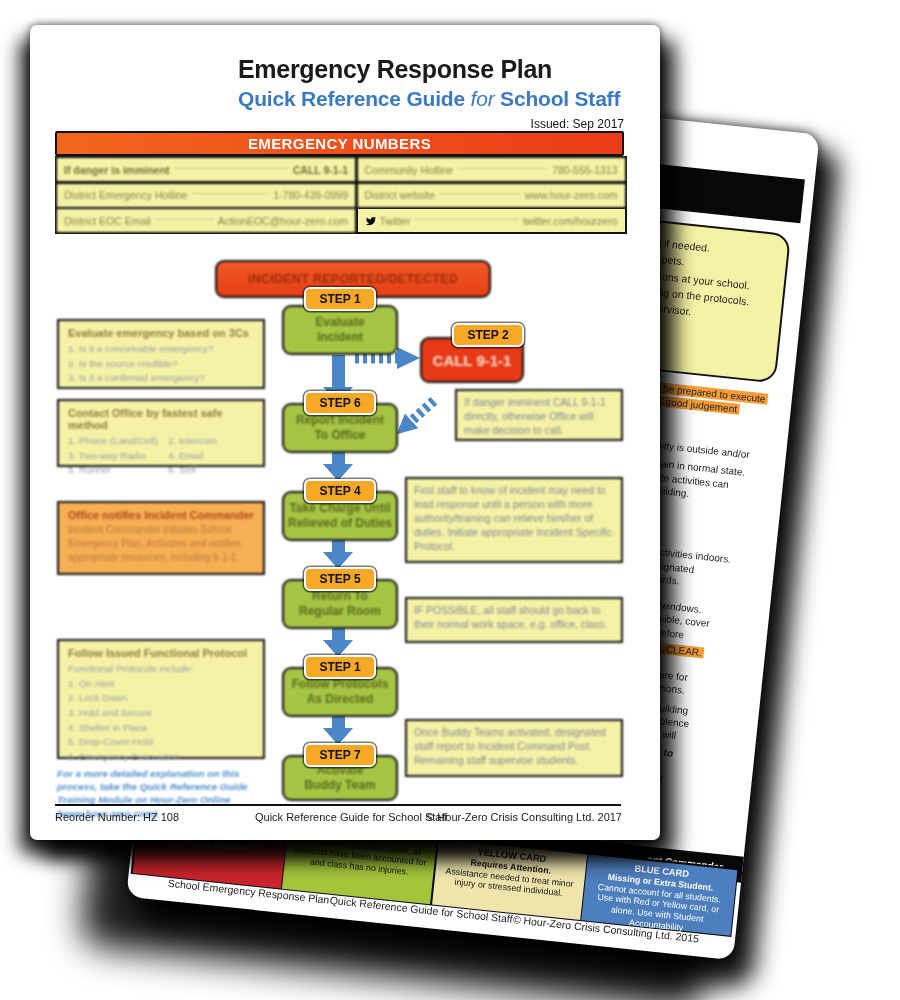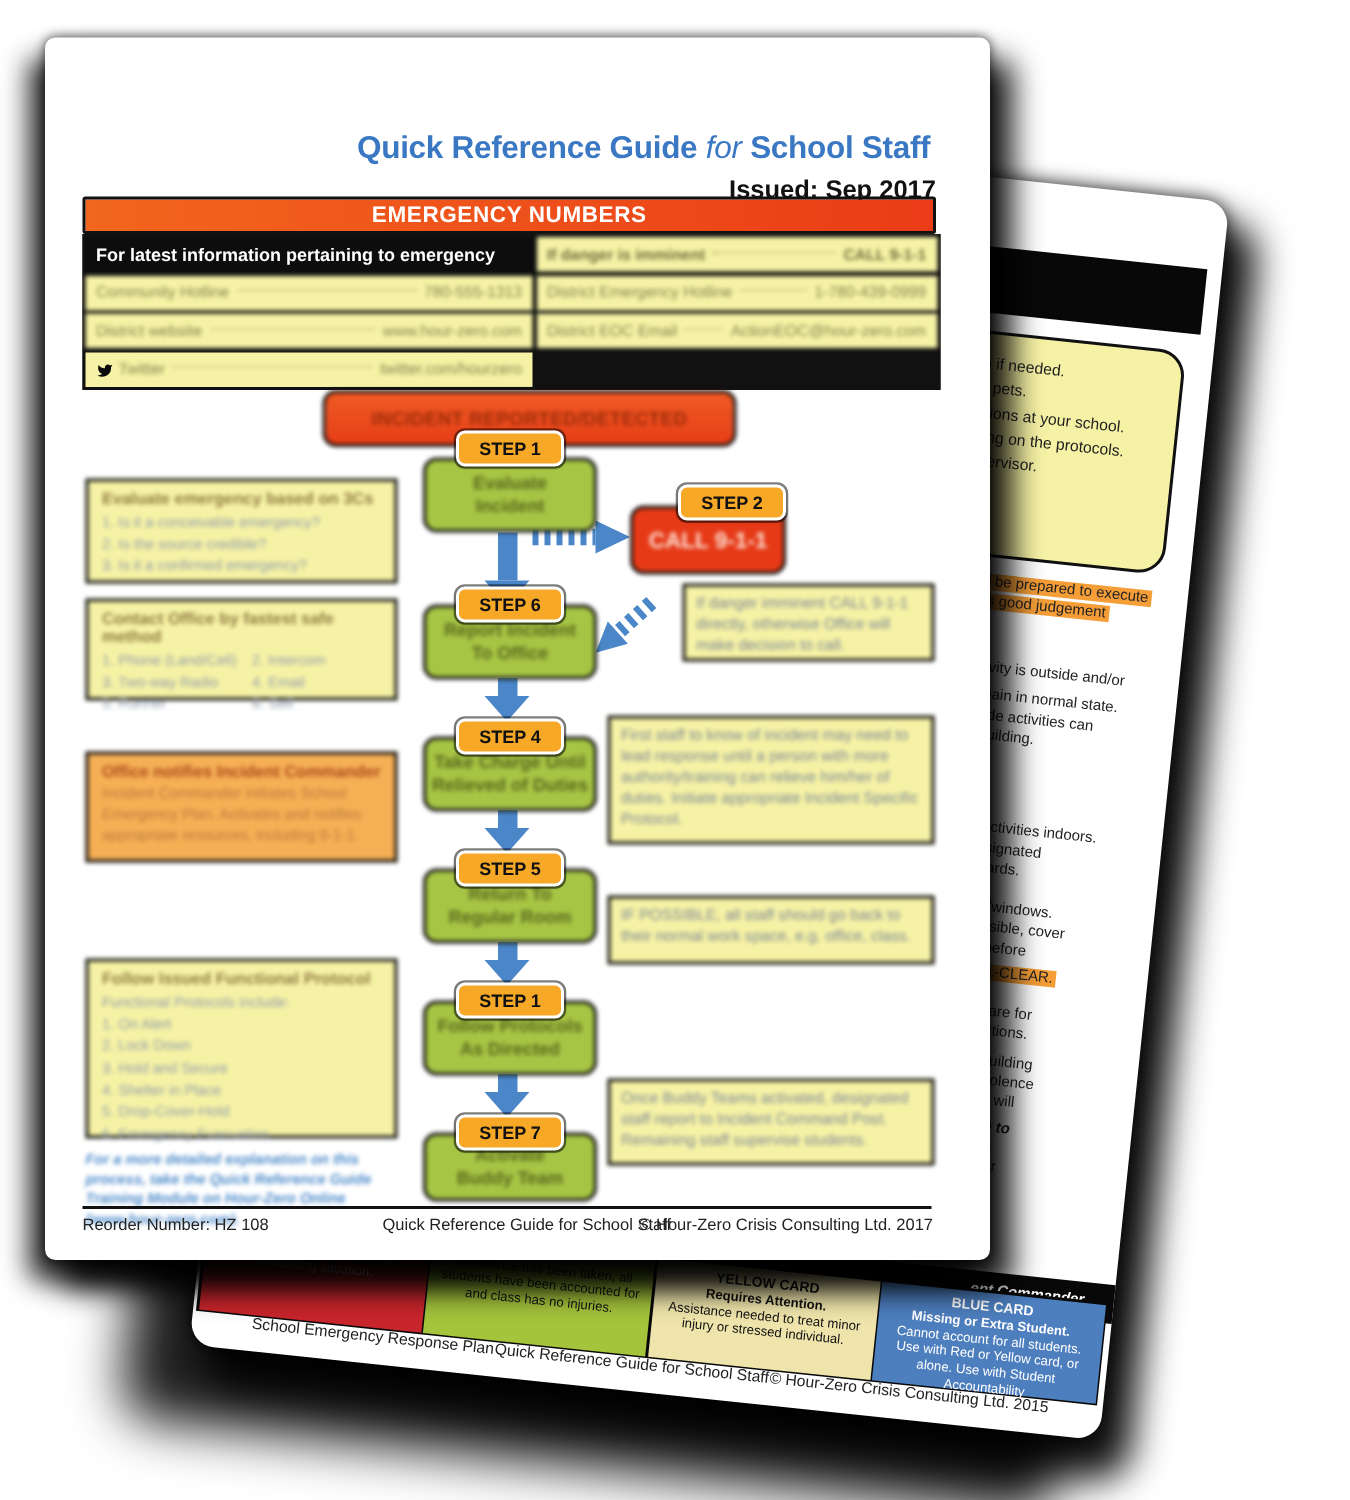--- a/index.html
+++ b/index.html
@@ -9,21 +9,21 @@
   .p2{left:213px;top:71px;width:610px;height:830px;border-radius:16px;z-index:1;
       transform:rotate(6deg);transform-origin:top left;
       box-shadow:16px 20px 24px 6px rgba(0,0,0,.93),-34px 46px 34px 8px rgba(0,0,0,.88),0 0 12px rgba(0,0,0,.8);}
   .p1{left:30px;top:25px;width:630px;height:815px;border-radius:7px;z-index:2;
       box-shadow:13px 17px 20px 2px rgba(0,0,0,.9),-11px 14px 18px rgba(0,0,0,.8),0 0 8px rgba(0,0,0,.7);}
   .bl{filter:blur(1.3px);}
   
   .h-title{font-size:25px;font-weight:800;color:#1a1a1a;letter-spacing:-.3px;}
   .h-sub{font-size:21px;font-weight:800;color:#3b78c3;letter-spacing:-.2px;}
   .h-sub .for{font-weight:400;font-style:italic;}
-  .h-issued{font-size:17px;font-weight:700;color:#111;}
+  .h-issued{font-size:12px;font-weight:400;color:#111;}
   .logo-hour{font-size:33px;font-weight:800;color:#a9241f;letter-spacing:-1px;line-height:.8;}
   .logo-zer{font-size:33px;font-weight:800;color:#111;letter-spacing:-1px;line-height:.8;}
   .logo-tag{font-size:6.8px;font-weight:700;color:#111;letter-spacing:.6px;}
   
   .ebar{background:linear-gradient(90deg,#f2661e,#ea3c17);border:2.5px solid #111;border-radius:2px;
         color:#fff;font-weight:800;font-size:15px;text-align:center;line-height:21px;letter-spacing:.4px;}
   .etable{background:#111;border:2.5px solid #111;display:grid;grid-template-columns:298px 267px;grid-auto-rows:23px;gap:2.5px;}
   .ecell{background:#f6f2a5;display:flex;align-items:center;padding:0 7px;font-size:10.5px;color:#83834e;}
   .ehead{background:#0d0d0d;color:#fff;font-weight:700;font-size:12px;}
   .elead{flex:1;border-bottom:1.5px dotted #9a9a60;margin:0 5px 3px;}
@@ -158,30 +158,30 @@
 
     <div class="p2footer">
       <span>School Emergency Response Plan</span>
       <span>Quick Reference Guide for School Staff</span>
       <span>© Hour-Zero Crisis Consulting Ltd. 2015</span>
     </div>
   </div>
 
   <div class="page p1">
 
+    <div class="a h-title" style="left:208px;top:30px;">Emergency Response Plan</div>
     <div class="a h-sub" style="left:208px;top:62px;">
       <span>Quick Reference Guide</span>
       <span class="for">for</span>
       <span>School Staff</span>
     </div>
     <div class="a h-issued" style="right:36px;top:92px;">Issued: Sep 2017</div>
 
     <div class="a ebar" style="left:25px;top:106px;width:565px;height:21px;">EMERGENCY NUMBERS</div>
     <div class="a etable" style="left:25px;top:131px;">
-      <div class="ecell ehead">For latest information pertaining to emergency</div>
 
       <div class="ecell bl erow1">
         <span>If danger is imminent</span>
         <span class="elead"></span>
         <span>CALL 9-1-1</span>
       </div>
       <div class="ecell bl">
         <span>Community Hotline</span>
         <span class="elead"></span>
         <span>780-555-1313</span>

